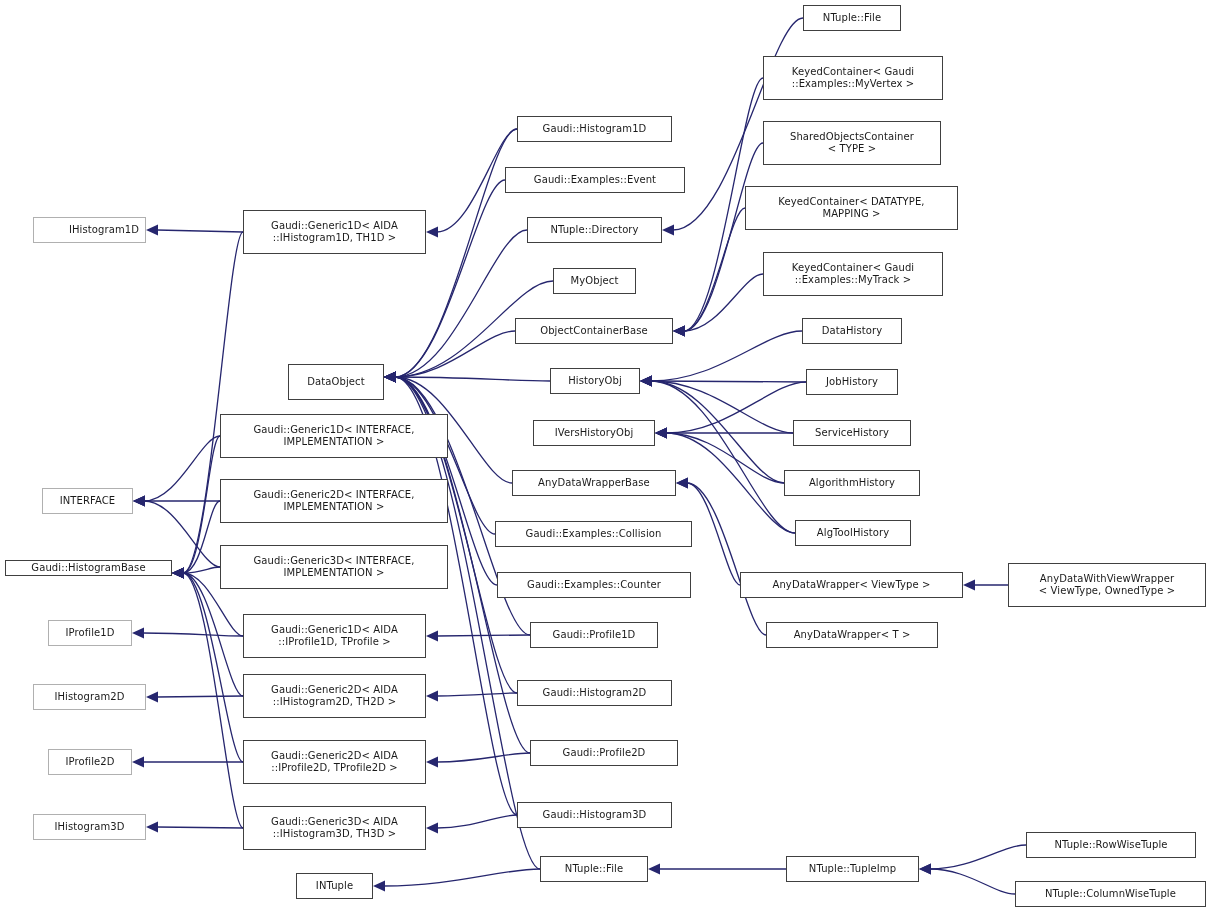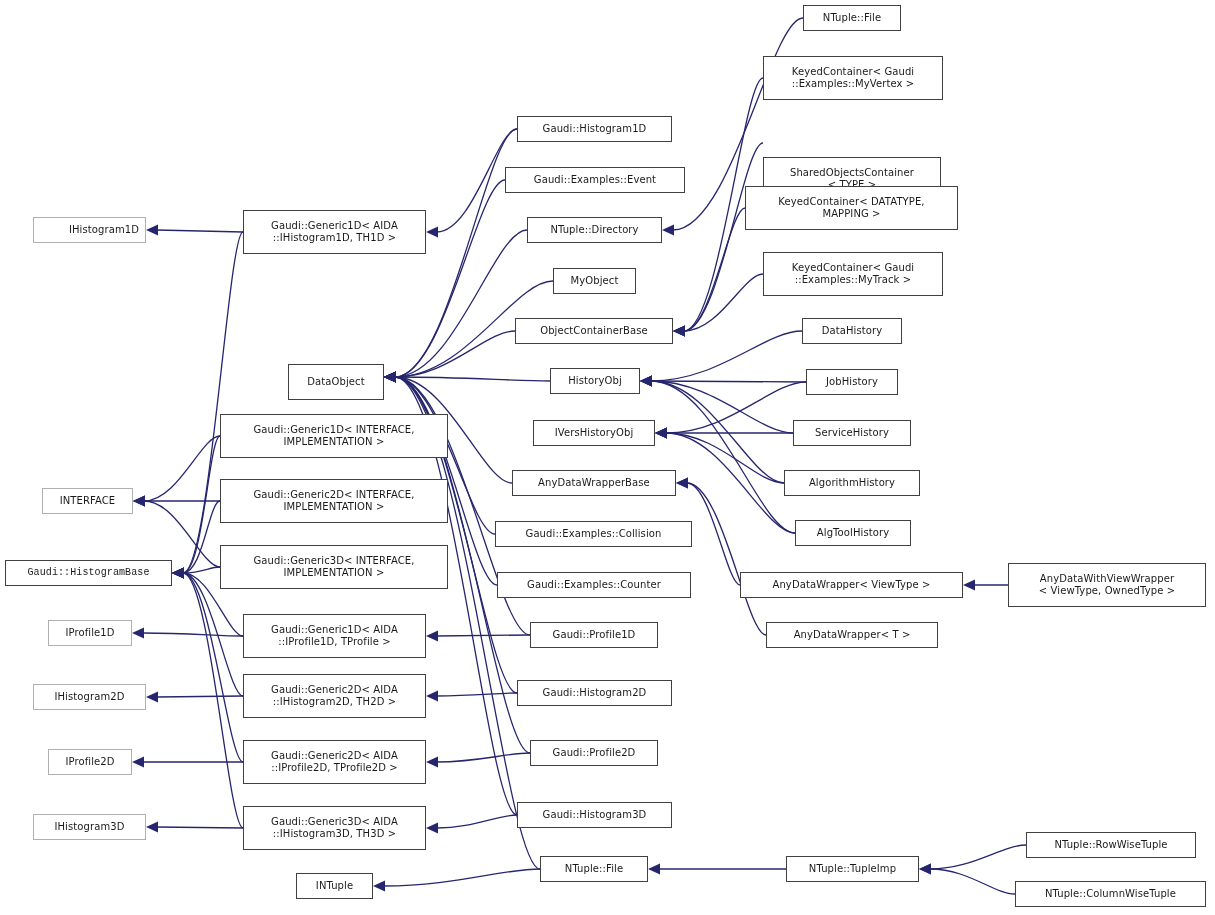--- a/index.html
+++ b/index.html
@@ -160,21 +160,21 @@
       <polygon points="648,869 660,863.5 660,874.5" fill="#26266e"></polygon>
       <path d="M 930 869 C 973.2 869, 1002.24 845, 1026 845" fill="none" stroke="#26266e" stroke-width="1.3"></path>
       <polygon points="919,869 931,863.5 931,874.5" fill="#26266e"></polygon>
       <path d="M 930 869 C 968.25 869, 993.9625 894, 1015 894" fill="none" stroke="#26266e" stroke-width="1.3"></path>
       <polygon points="919,869 931,863.5 931,874.5" fill="#26266e"></polygon>
     </svg>
   <div id="node-layer">
       <div class="node" style="left: 803px; top: 5px; width: 98px; height: 26px;"><span>NTuple::File</span></div>
       <div class="node" style="left: 763px; top: 56px; width: 180px; height: 44px;"><span>KeyedContainer&lt; Gaudi
 ::Examples::MyVertex &gt;</span></div>
-      <div class="node" style="left: 763px; top: 121px; width: 178px; height: 44px; margin-top: 36px;"><span>SharedObjectsContainer
+      <div class="node" style="left: 763px; top: 121px; width: 178px; height: 44px;"><span>SharedObjectsContainer
 &lt; TYPE &gt;</span></div>
       <div class="node" style="left: 745px; top: 186px; width: 213px; height: 44px;"><span>KeyedContainer&lt; DATATYPE,
 MAPPING &gt;</span></div>
       <div class="node" style="left: 763px; top: 252px; width: 180px; height: 44px;"><span>KeyedContainer&lt; Gaudi
 ::Examples::MyTrack &gt;</span></div>
       <div class="node ext" style="left: 33px; top: 217px; width: 113px; height: 26px; padding-left: 32px;"><span>IHistogram1D</span></div>
       <div class="node" style="left: 243px; top: 210px; width: 183px; height: 44px;"><span>Gaudi::Generic1D&lt; AIDA
 ::IHistogram1D, TH1D &gt;</span></div>
       <div class="node" style="left: 517px; top: 116px; width: 155px; height: 26px;"><span>Gaudi::Histogram1D</span></div>
       <div class="node" style="left: 505px; top: 167px; width: 180px; height: 26px;"><span>Gaudi::Examples::Event</span></div>
@@ -189,40 +189,40 @@
       <div class="node" style="left: 793px; top: 420px; width: 118px; height: 26px;"><span>ServiceHistory</span></div>
       <div class="node" style="left: 784px; top: 470px; width: 136px; height: 26px;"><span>AlgorithmHistory</span></div>
       <div class="node" style="left: 795px; top: 520px; width: 116px; height: 26px;"><span>AlgToolHistory</span></div>
       <div class="node" style="left: 220px; top: 414px; width: 228px; height: 44px;"><span>Gaudi::Generic1D&lt; INTERFACE,
 IMPLEMENTATION &gt;</span></div>
       <div class="node" style="left: 220px; top: 479px; width: 228px; height: 44px;"><span>Gaudi::Generic2D&lt; INTERFACE,
 IMPLEMENTATION &gt;</span></div>
       <div class="node" style="left: 220px; top: 545px; width: 228px; height: 44px;"><span>Gaudi::Generic3D&lt; INTERFACE,
 IMPLEMENTATION &gt;</span></div>
       <div class="node ext" style="left: 42px; top: 488px; width: 91px; height: 26px;"><span>INTERFACE</span></div>
-      <div class="node" style="left: 5px; top: 560px; width: 167px; height: 26px; font-family: Liberation Mono, monospace;"><span>Gaudi::HistogramBase</span></div>
+      <div class="node" style="left: 5px; top: 560px; width: 167px; height: 16px;"><span>Gaudi::HistogramBase</span></div>
       <div class="node" style="left: 512px; top: 470px; width: 164px; height: 26px;"><span>AnyDataWrapperBase</span></div>
       <div class="node" style="left: 495px; top: 521px; width: 197px; height: 26px;"><span>Gaudi::Examples::Collision</span></div>
       <div class="node" style="left: 497px; top: 572px; width: 194px; height: 26px;"><span>Gaudi::Examples::Counter</span></div>
       <div class="node" style="left: 740px; top: 572px; width: 223px; height: 26px;"><span>AnyDataWrapper&lt; ViewType &gt;</span></div>
       <div class="node" style="left: 1008px; top: 563px; width: 198px; height: 44px;"><span>AnyDataWithViewWrapper
 &lt; ViewType, OwnedType &gt;</span></div>
       <div class="node" style="left: 766px; top: 622px; width: 172px; height: 26px;"><span>AnyDataWrapper&lt; T &gt;</span></div>
       <div class="node ext" style="left: 48px; top: 620px; width: 84px; height: 26px;"><span>IProfile1D</span></div>
       <div class="node" style="left: 243px; top: 614px; width: 183px; height: 44px;"><span>Gaudi::Generic1D&lt; AIDA
 ::IProfile1D, TProfile &gt;</span></div>
       <div class="node" style="left: 530px; top: 622px; width: 128px; height: 26px;"><span>Gaudi::Profile1D</span></div>
       <div class="node ext" style="left: 33px; top: 684px; width: 113px; height: 26px;"><span>IHistogram2D</span></div>
       <div class="node" style="left: 243px; top: 674px; width: 183px; height: 44px;"><span>Gaudi::Generic2D&lt; AIDA
 ::IHistogram2D, TH2D &gt;</span></div>
       <div class="node" style="left: 517px; top: 680px; width: 155px; height: 26px;"><span>Gaudi::Histogram2D</span></div>
       <div class="node ext" style="left: 48px; top: 749px; width: 84px; height: 26px;"><span>IProfile2D</span></div>
       <div class="node" style="left: 243px; top: 740px; width: 183px; height: 44px;"><span>Gaudi::Generic2D&lt; AIDA
 ::IProfile2D, TProfile2D &gt;</span></div>
-      <div class="node" style="left: 530px; top: 740px; width: 128px; height: 26px;"><span>Gaudi::Profile2D</span></div>
+      <div class="node" style="left: 530px; top: 740px; width: 148px; height: 26px;"><span>Gaudi::Profile2D</span></div>
       <div class="node ext" style="left: 33px; top: 814px; width: 113px; height: 26px;"><span>IHistogram3D</span></div>
       <div class="node" style="left: 243px; top: 806px; width: 183px; height: 44px;"><span>Gaudi::Generic3D&lt; AIDA
 ::IHistogram3D, TH3D &gt;</span></div>
       <div class="node" style="left: 517px; top: 802px; width: 155px; height: 26px;"><span>Gaudi::Histogram3D</span></div>
       <div class="node" style="left: 296px; top: 873px; width: 77px; height: 26px;"><span>INTuple</span></div>
       <div class="node" style="left: 540px; top: 856px; width: 108px; height: 26px;"><span>NTuple::File</span></div>
       <div class="node" style="left: 786px; top: 856px; width: 133px; height: 26px;"><span>NTuple::TupleImp</span></div>
       <div class="node" style="left: 1026px; top: 832px; width: 170px; height: 26px;"><span>NTuple::RowWiseTuple</span></div>
       <div class="node" style="left: 1015px; top: 881px; width: 191px; height: 26px;"><span>NTuple::ColumnWiseTuple</span></div>
     </div>

